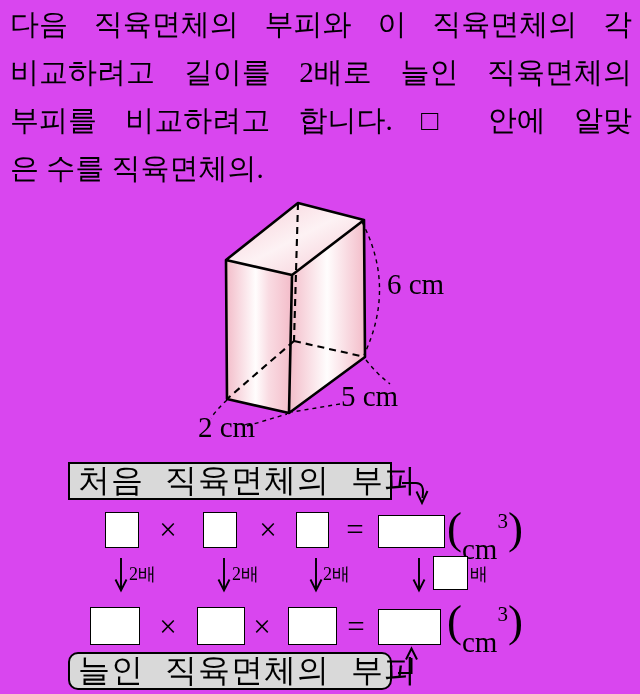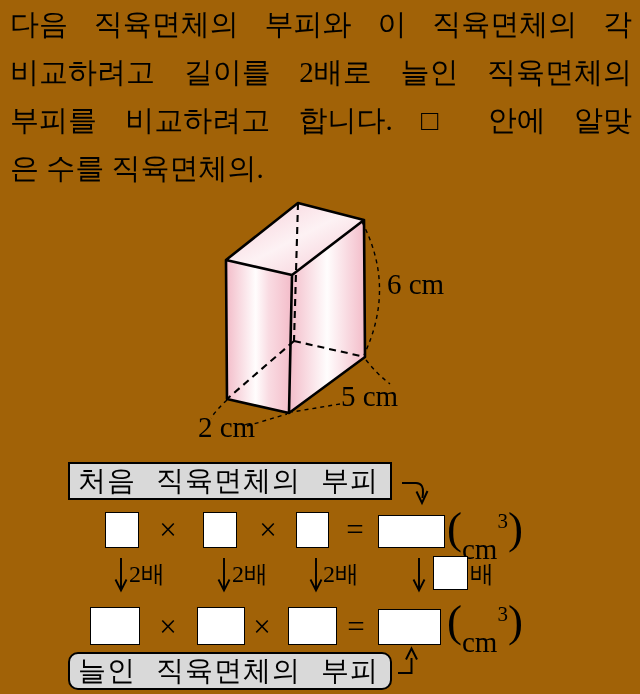--- a/index.html
+++ b/index.html
@@ -1,35 +1,35 @@
 <!DOCTYPE html>
 <html><head>
 <meta charset="utf-8">
 <style>
   html,body{margin:0;padding:0;background:#fff;}
-  .page{position:relative;width:640px;height:694px;background:#a16207;
+  .page{position:relative;width:640px;height:694px;background:#d946ef;
         font-family:"Liberation Serif","DejaVu Serif",serif;color:#000;overflow:hidden;}
 
   
   .problem{position:absolute;left:10px;top:0px;width:622px;font-size:29px;}
   .pline{height:48px;line-height:48px;}
   .pline.just{text-align:justify;text-align-last:justify;}
 
   
   svg.figure{position:absolute;left:150px;top:195px;width:320px;height:250px;}
   svg.figure text{font-family:"Liberation Serif","DejaVu Serif",serif;font-size:29px;}
 
   
   .wlabel{position:absolute;left:68px;width:324px;height:38px;box-sizing:border-box;
-          border:2px solid #000;background:#d9d9d9;font-size:28px;line-height:33px;
-          padding-left:8px;letter-spacing:1px;word-spacing:12px;white-space:nowrap;}
+          border:2px solid #000;background:#d9d9d9;font-size:32px;line-height:33px;
+          padding-left:8px;letter-spacing:1px;word-spacing:12px;white-space:nowrap;text-align:right;}
   .abox{position:absolute;box-sizing:border-box;border:1.5px solid #000;background:#fff;
         font-size:26px;text-align:center;}
   .op{position:absolute;font-size:31px;text-align:center;width:36px;}
-  .stext{position:absolute;font-size:24px;line-height:34px;white-space:nowrap;}
+  .stext{position:absolute;font-size:18px;line-height:34px;white-space:nowrap;}
   .arrsvg{position:absolute;}
 
   .unit{position:absolute;display:flex;align-items:flex-start;height:46px;}
   .paren{font-size:45px;line-height:46px;}
   .ubase{font-size:29px;line-height:46px;margin-top:21px;}
   .usup{font-size:21px;line-height:21px;margin-top:6px;}
 </style>
 </head>
 <body>
 

